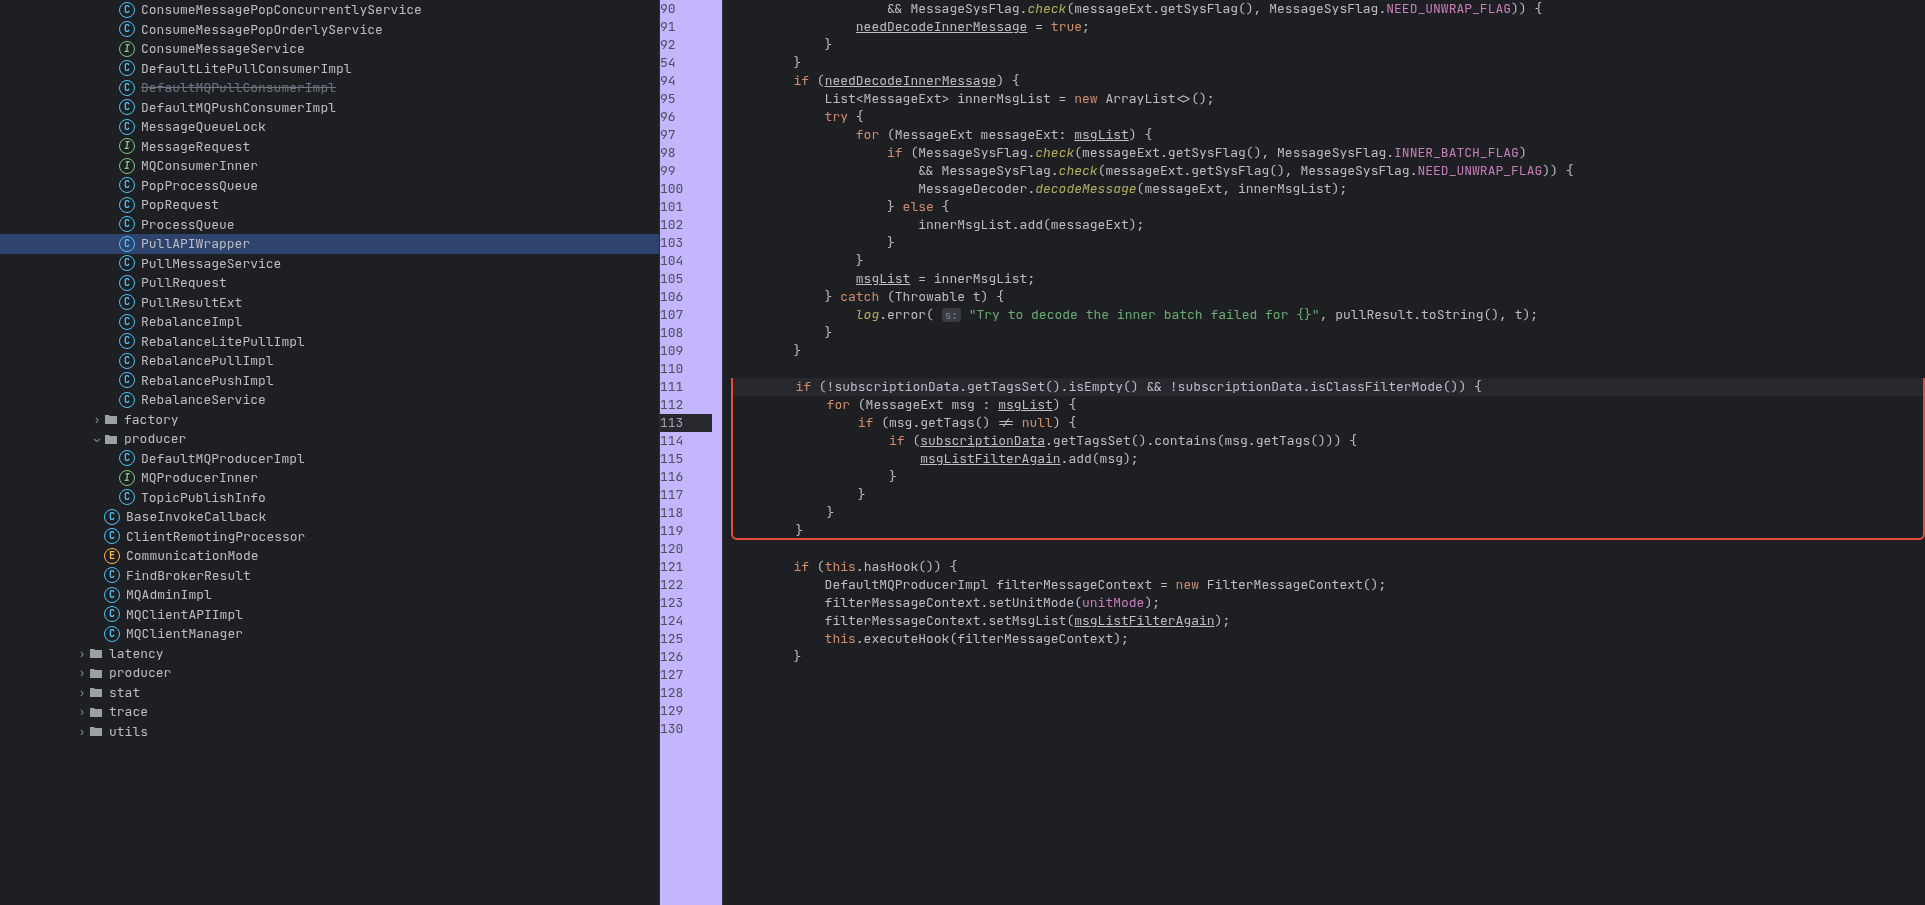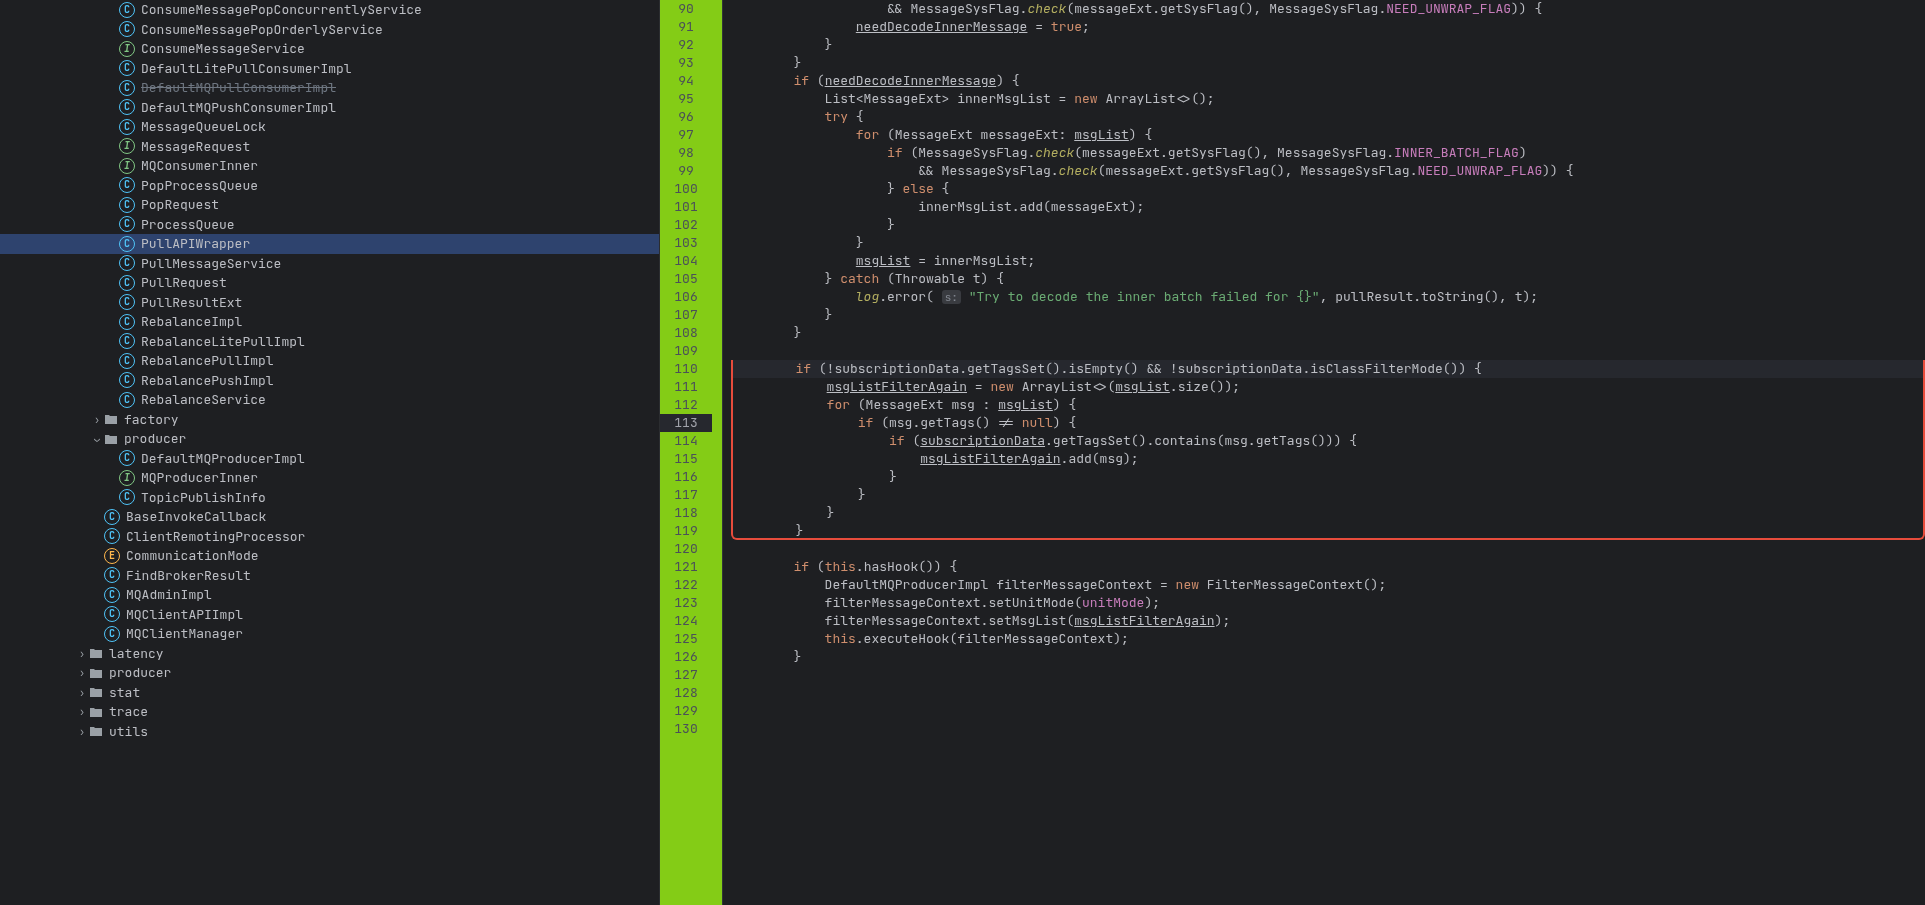--- a/index.html
+++ b/index.html
@@ -1,19 +1,19 @@
 <!DOCTYPE html>
 <html><head>
 <meta charset="utf-8">
 <style>
 *{margin:0;padding:0;box-sizing:border-box}
 body{background:#1e1f22;color:#bcbec4;font-family:"JetBrains Mono",Menlo,Consolas,monospace;font-size:13px;display:flex;height:905px;width:1925px;overflow:hidden}
 .sidebar{width:660px;background:#1e1f22;overflow-y:auto;border-right:1px solid #2b2d30}
 .editor{flex:1;display:flex;background:#1e1f22;position:relative}
-.gutter{width:62px;background:#84cc16;color:#4b5059;text-align:center;padding:0 10px 16px 0;user-select:none;font-size:13px;line-height:18px}
+.gutter{width:62px;background:#c4b5fd;color:#4b5059;text-align:left;padding:0 10px 16px 0;user-select:none;font-size:13px;line-height:18px}
 .gutter .ln{height:18px}
 .gutter .ln.hl{background:#26282e;color:#a1a3ab}
 .code{flex:1;position:relative;font-size:13px;line-height:18px;padding-left:8px;border-left:1px solid #313438}
 .code .cl{height:18px;white-space:pre}
 .code .cl.box-top{border:2px solid #e74c3c;border-bottom:none;border-radius:6px 6px 0 0}
 .code .cl.box-mid{border-left:2px solid #e74c3c;border-right:2px solid #e74c3c}
 .code .cl.box-bot{border:2px solid #e74c3c;border-top:none;border-radius:0 0 6px 6px}
 .code .cl.hl{background:#26282e}
 .tree-row{display:flex;align-items:center;height:19.5px;cursor:pointer;padding-left:4px}
 .tree-row.selected{background:#2e436e}
@@ -241,21 +241,21 @@
         <path fill="#9aa0a6" d="M1 2h4l1 1h7v8H1z"></path>
       </svg>
       <span class="name">utils</span>
     </div>
   </div>
 <div class="editor">
   <div class="gutter" id="gutter">
       <div class="ln">90</div>
       <div class="ln">91</div>
       <div class="ln">92</div>
-      <div class="ln">93</div>
+      <div class="ln">54</div>
       <div class="ln">94</div>
       <div class="ln">95</div>
       <div class="ln">96</div>
       <div class="ln">97</div>
       <div class="ln">98</div>
       <div class="ln">99</div>
       <div class="ln">100</div>
       <div class="ln">101</div>
       <div class="ln">102</div>
       <div class="ln">103</div>
@@ -291,32 +291,32 @@
       <div class="cl"><span class="w">                    &amp;&amp; MessageSysFlag.</span><span class="i">check</span><span class="w">(messageExt.getSysFlag(), MessageSysFlag.</span><span class="p">NEED_UNWRAP_FLAG</span><span class="w">)) {</span></div>
       <div class="cl"><span class="w">                </span><span class="u">needDecodeInnerMessage</span><span class="w"> = </span><span class="k">true</span><span class="w">;</span></div>
       <div class="cl"><span class="w">            }</span></div>
       <div class="cl"><span class="w">        }</span></div>
       <div class="cl"><span class="w">        </span><span class="k">if</span><span class="w"> (</span><span class="u">needDecodeInnerMessage</span><span class="w">) {</span></div>
       <div class="cl"><span class="w">            List&lt;MessageExt&gt; innerMsgList = </span><span class="k">new</span><span class="w"> ArrayList&lt;&gt;();</span></div>
       <div class="cl"><span class="w">            </span><span class="k">try</span><span class="w"> {</span></div>
       <div class="cl"><span class="w">                </span><span class="k">for</span><span class="w"> (MessageExt messageExt: </span><span class="u">msgList</span><span class="w">) {</span></div>
       <div class="cl"><span class="w">                    </span><span class="k">if</span><span class="w"> (MessageSysFlag.</span><span class="i">check</span><span class="w">(messageExt.getSysFlag(), MessageSysFlag.</span><span class="p">INNER_BATCH_FLAG</span><span class="w">)</span></div>
       <div class="cl"><span class="w">                        &amp;&amp; MessageSysFlag.</span><span class="i">check</span><span class="w">(messageExt.getSysFlag(), MessageSysFlag.</span><span class="p">NEED_UNWRAP_FLAG</span><span class="w">)) {</span></div>
+      <div class="cl"><span class="w">                        MessageDecoder.</span><span class="i">decodeMessage</span><span class="w">(messageExt, innerMsgList);</span></div>
       <div class="cl"><span class="w">                    } </span><span class="k">else</span><span class="w"> {</span></div>
       <div class="cl"><span class="w">                        innerMsgList.add(messageExt);</span></div>
       <div class="cl"><span class="w">                    }</span></div>
       <div class="cl"><span class="w">                }</span></div>
       <div class="cl"><span class="w">                </span><span class="u">msgList</span><span class="w"> = innerMsgList;</span></div>
       <div class="cl"><span class="w">            } </span><span class="k">catch</span><span class="w"> (Throwable t) {</span></div>
       <div class="cl"><span class="w">                </span><span class="i">log</span><span class="w">.error( </span><span class="hint">s:</span><span class="w"> </span><span class="s">"Try to decode the inner batch failed for {}"</span><span class="w">, pullResult.toString(), t);</span></div>
       <div class="cl"><span class="w">            }</span></div>
       <div class="cl"><span class="w">        }</span></div>
       <div class="cl"><span class="w"></span></div>
       <div class="cl hl box-mid"><span class="w">        </span><span class="k">if</span><span class="w"> (!subscriptionData.getTagsSet().isEmpty() &amp;&amp; !subscriptionData.isClassFilterMode()) {</span></div>
-      <div class="cl box-mid"><span class="w">            </span><span class="u">msgListFilterAgain</span><span class="w"> = </span><span class="k">new</span><span class="w"> ArrayList&lt;&gt;(</span><span class="u">msgList</span><span class="w">.size());</span></div>
       <div class="cl box-mid"><span class="w">            </span><span class="k">for</span><span class="w"> (MessageExt msg : </span><span class="u">msgList</span><span class="w">) {</span></div>
       <div class="cl box-mid"><span class="w">                </span><span class="k">if</span><span class="w"> (msg.getTags() != </span><span class="k">null</span><span class="w">) {</span></div>
       <div class="cl box-mid"><span class="w">                    </span><span class="k">if</span><span class="w"> (</span><span class="u">subscriptionData</span><span class="w">.getTagsSet().contains(msg.getTags())) {</span></div>
       <div class="cl box-mid"><span class="w">                        </span><span class="u">msgListFilterAgain</span><span class="w">.add(msg);</span></div>
       <div class="cl box-mid"><span class="w">                    }</span></div>
       <div class="cl box-mid"><span class="w">                }</span></div>
       <div class="cl box-mid"><span class="w">            }</span></div>
       <div class="cl box-bot"><span class="w">        }</span></div>
       <div class="cl"><span class="w"></span></div>
       <div class="cl"><span class="w">        </span><span class="k">if</span><span class="w"> (</span><span class="k">this</span><span class="w">.hasHook()) {</span></div>

